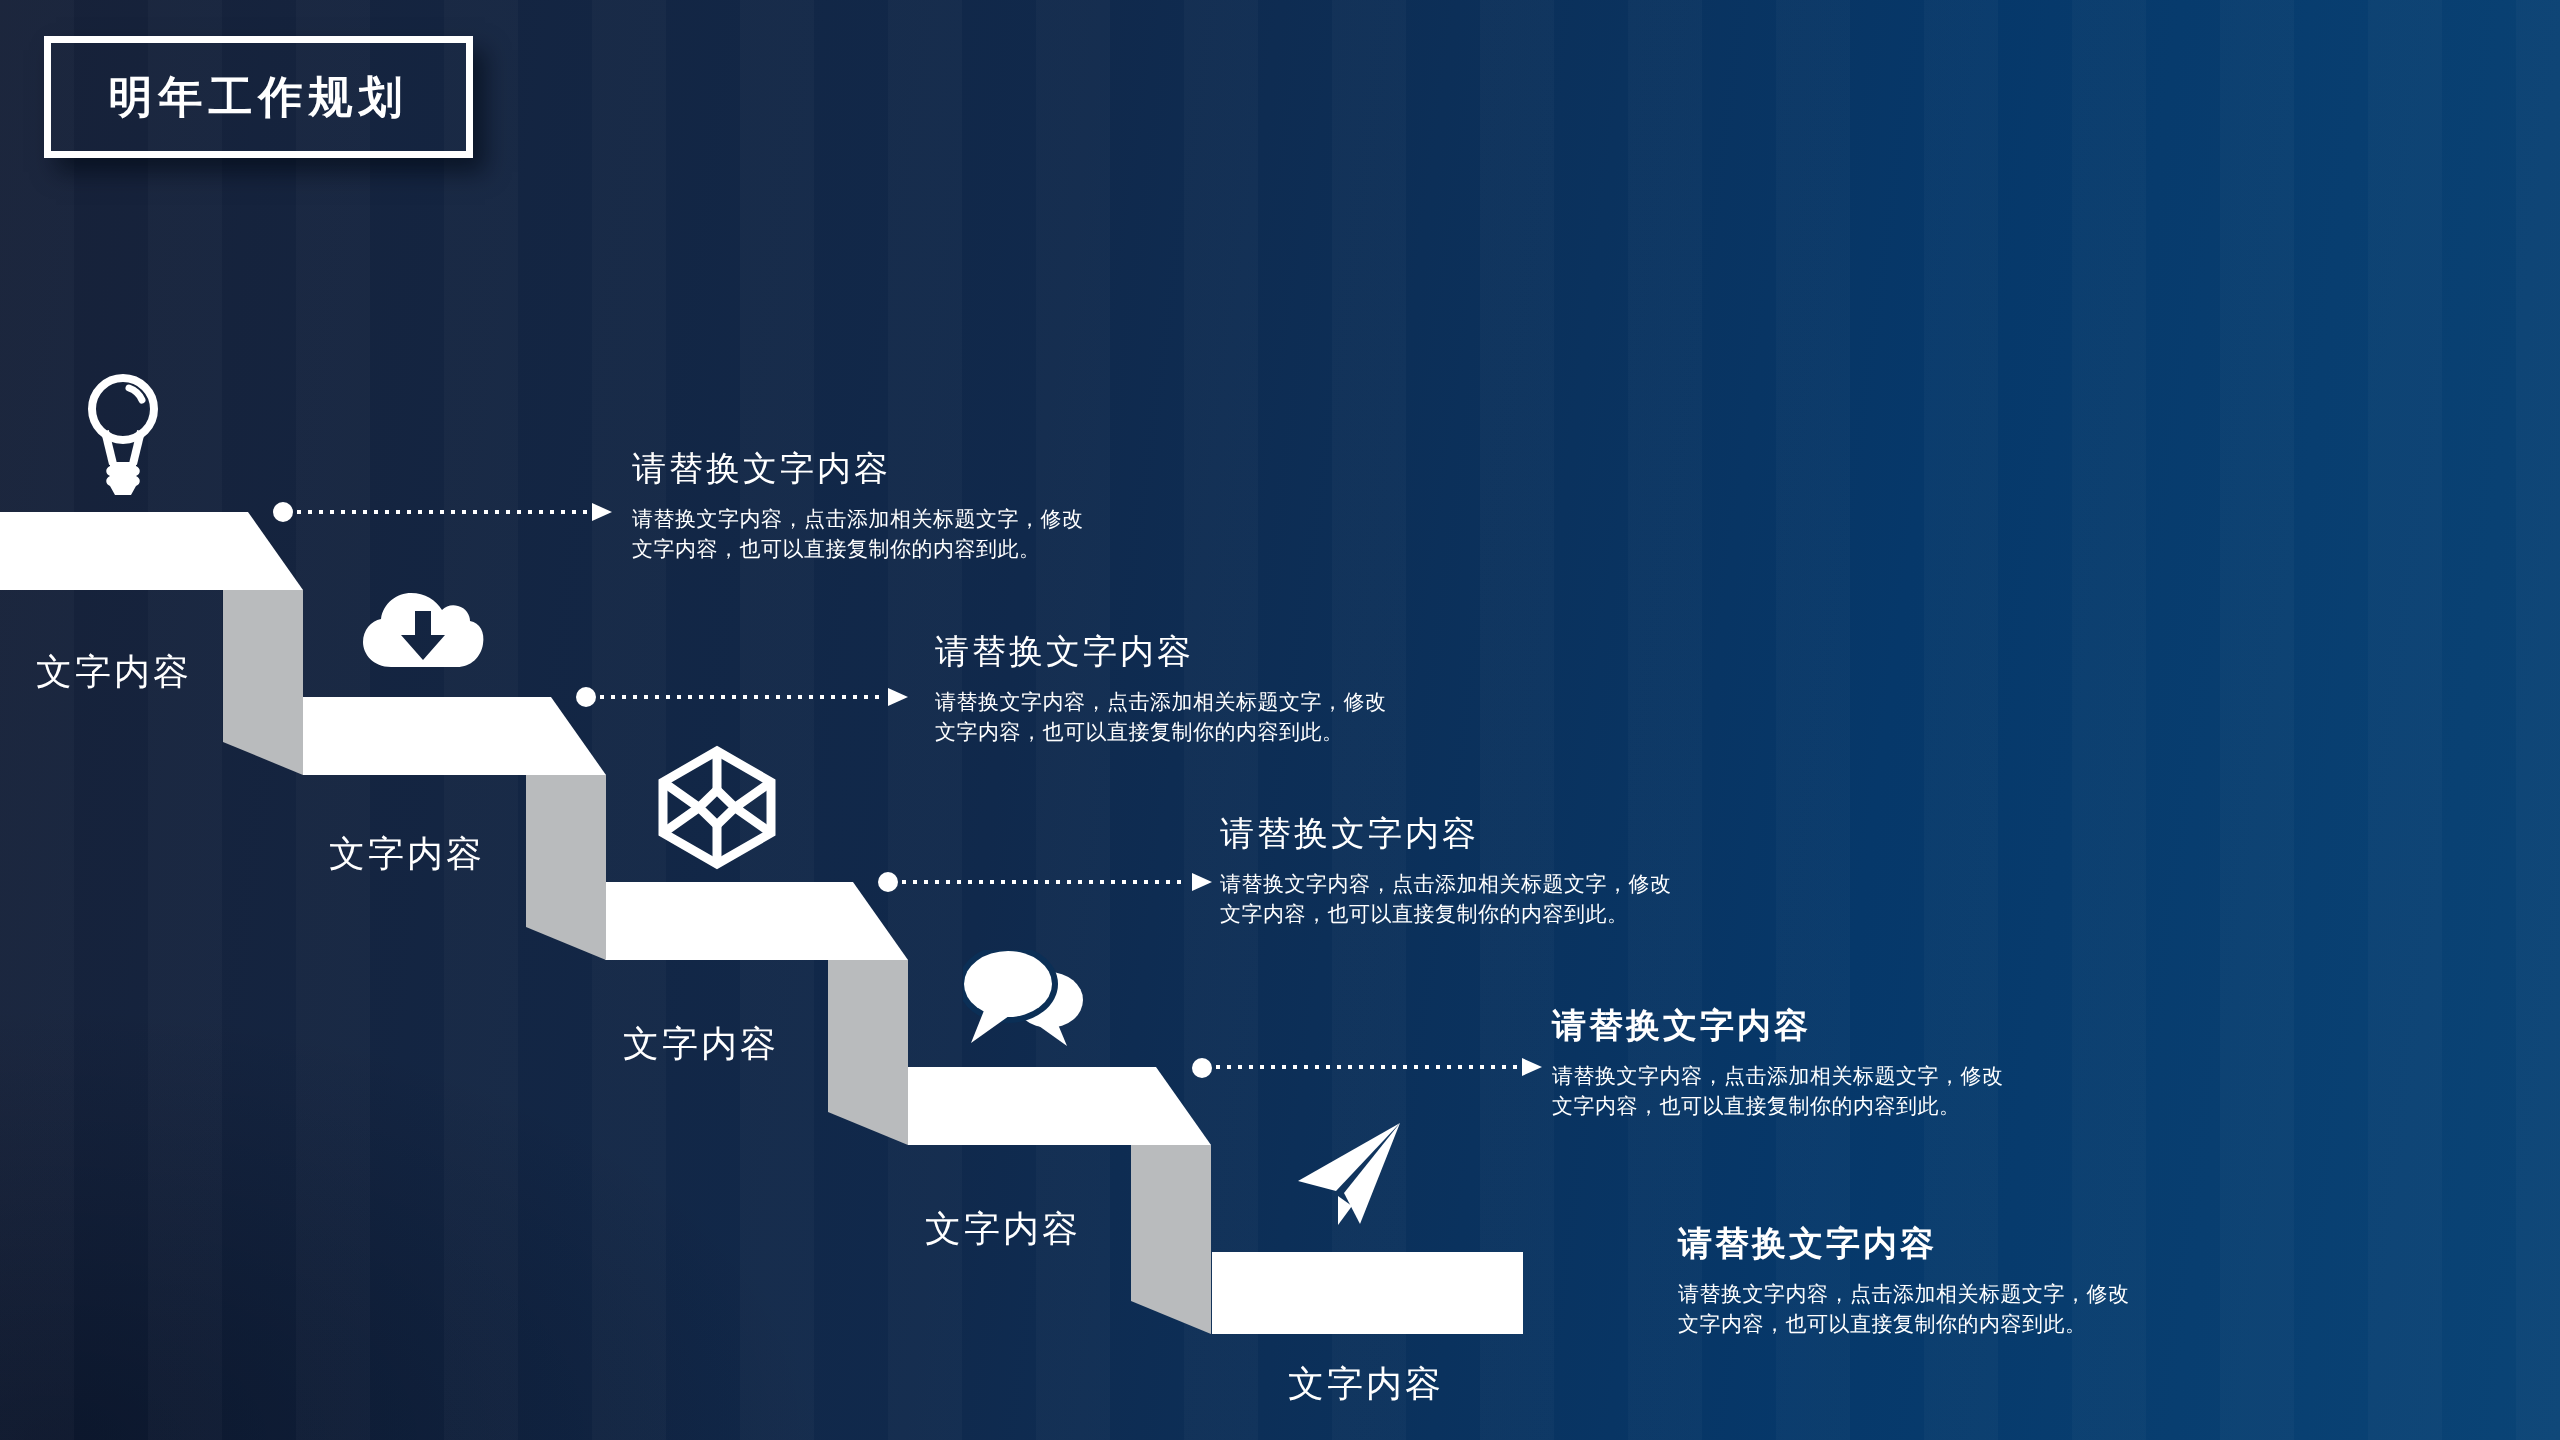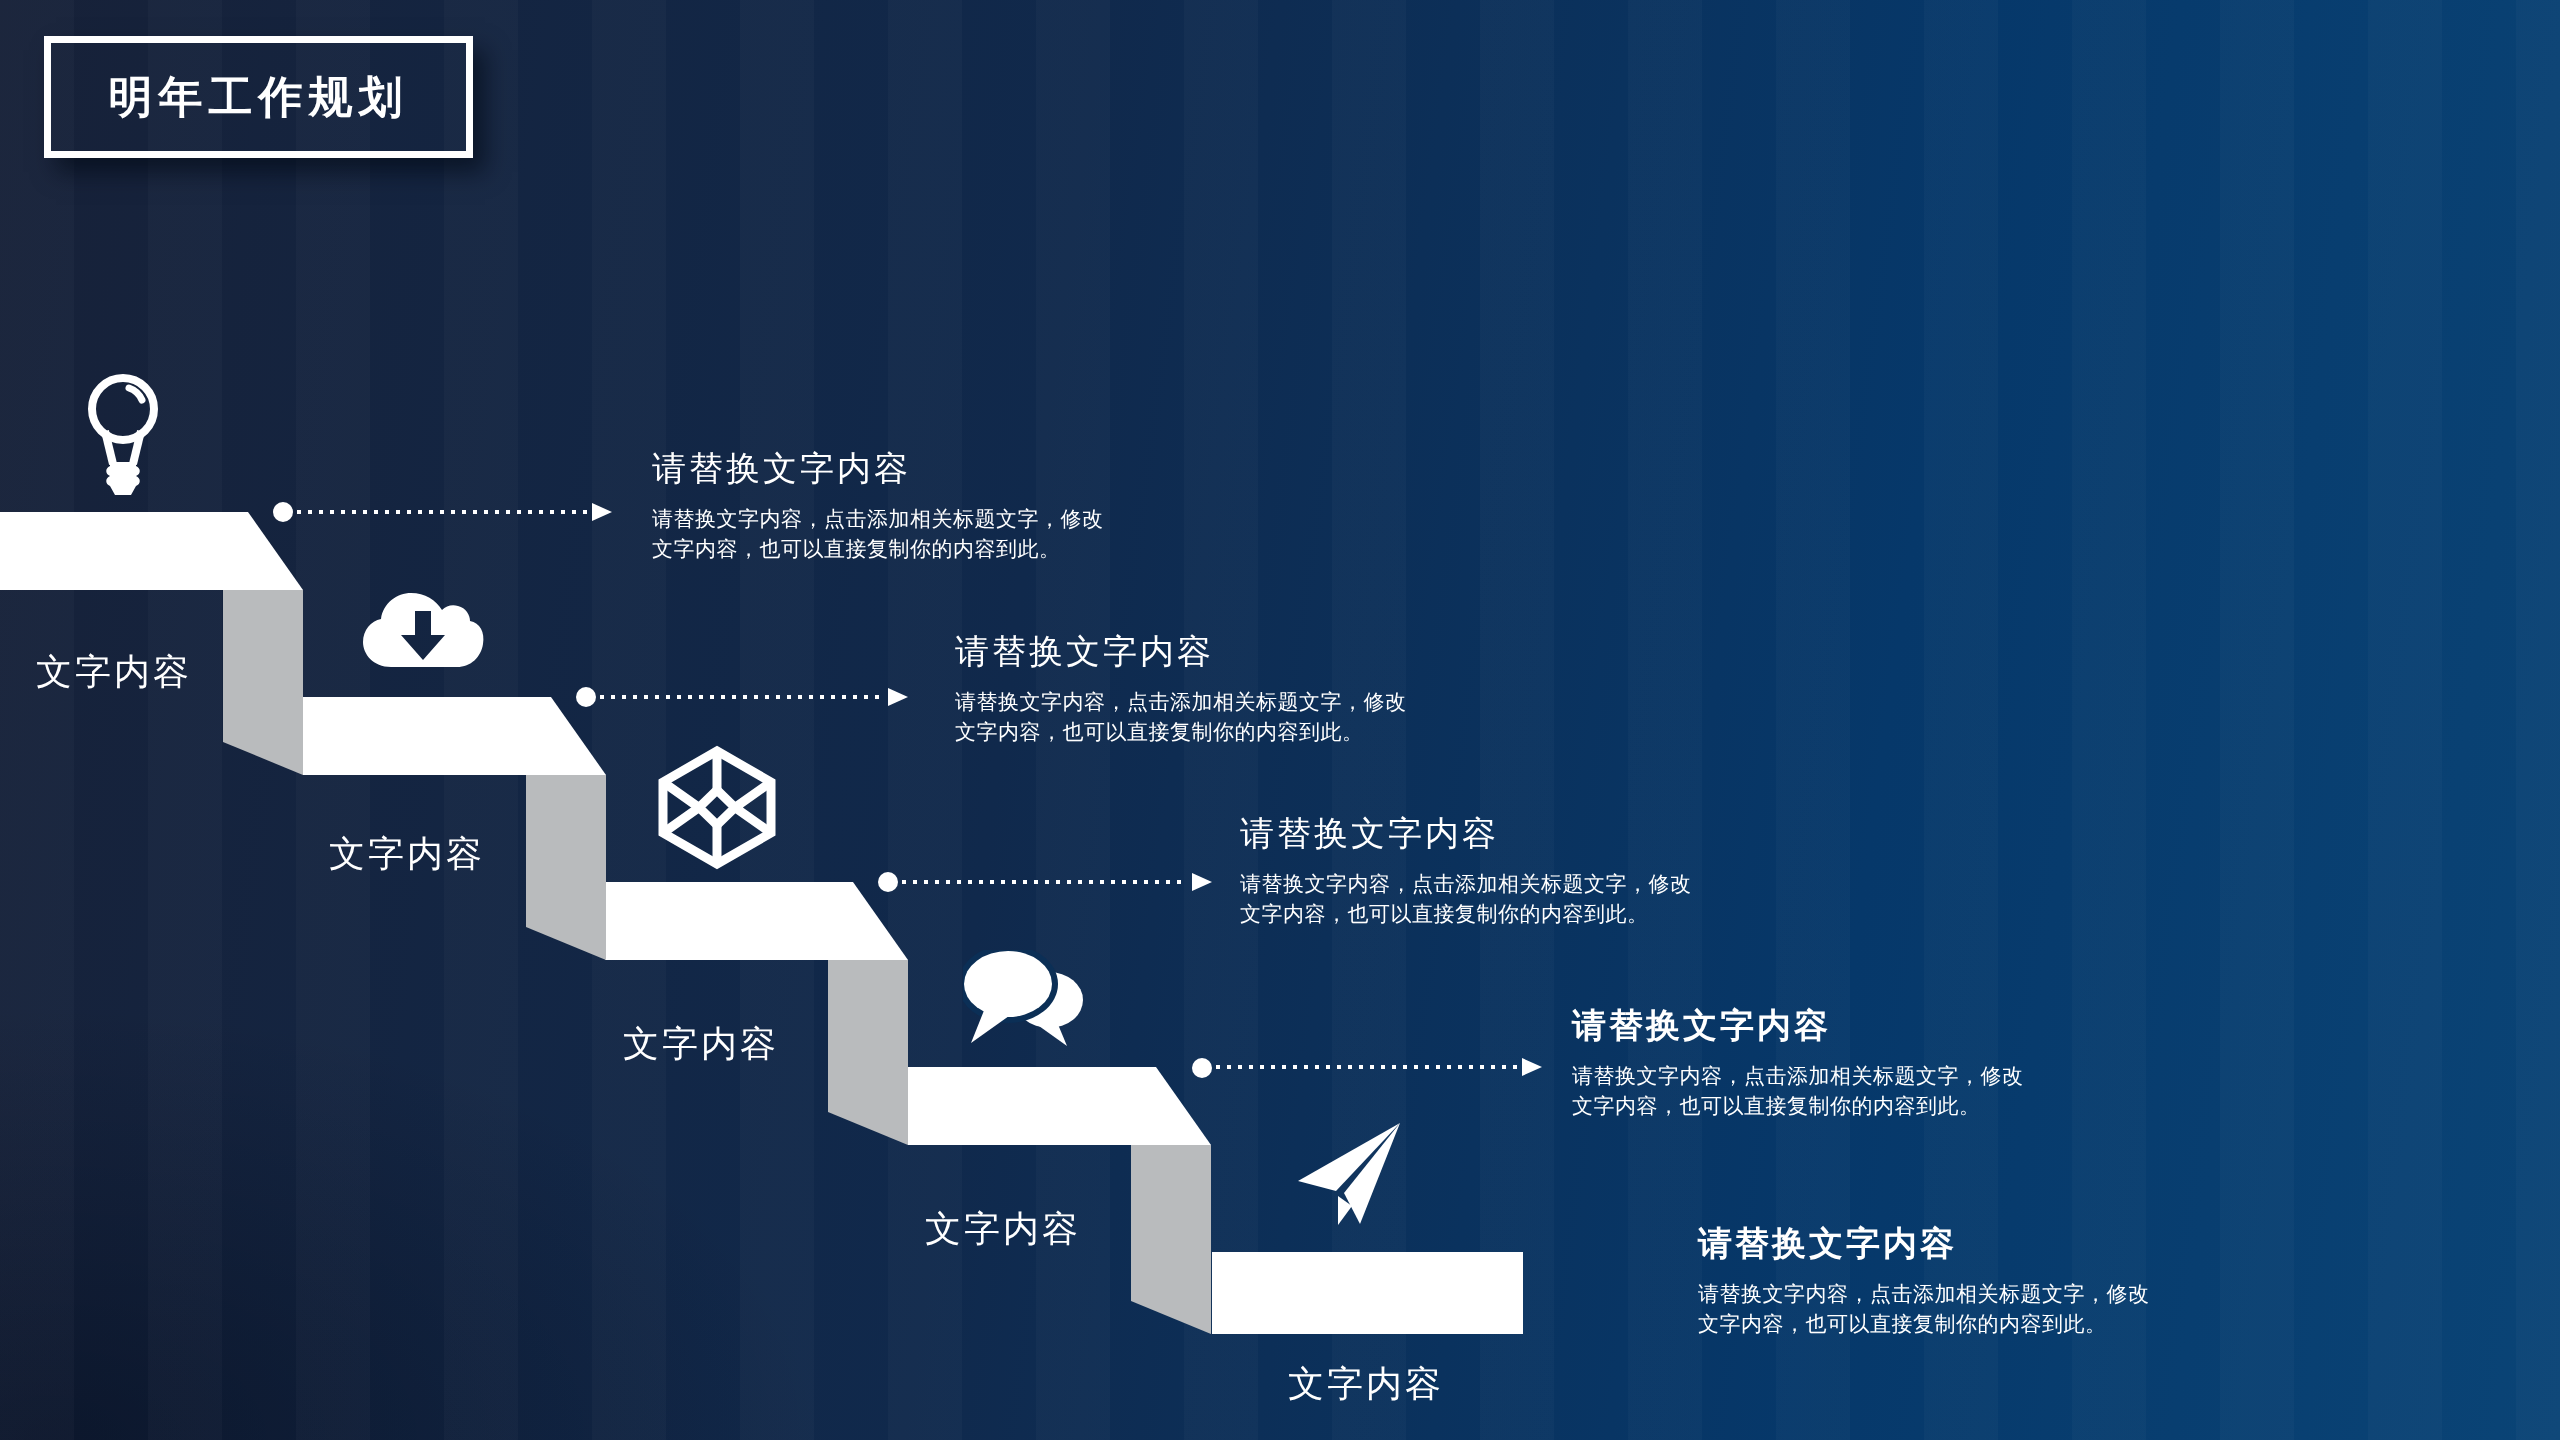--- a/index.html
+++ b/index.html
@@ -50,21 +50,21 @@
   .a0{left:297px;top:510px;width:290px;}
   .a1{left:600px;top:695px;width:286px;}
   .a2{left:902px;top:880px;width:286px;}
   .a3{left:1216px;top:1065px;width:302px;}
   .ahead{position:absolute;width:0;height:0;
     border-top:9px solid transparent;border-bottom:9px solid transparent;
     border-left:20px solid #fff;}
   .h0{left:592px;top:503px;} .h1{left:888px;top:688px;}
   .h2{left:1192px;top:873px;} .h3{left:1522px;top:1058px;}
   
-  .tblock{position:absolute;color:#fff;margin-left:20px;}
+  .tblock{position:absolute;color:#fff;}
   .tb0{left:632px;top:448px;} .tb1{left:935px;top:631px;}
   .tb2{left:1220px;top:813px;} .tb3{left:1552px;top:1005px;}
   .tb4{left:1678px;top:1223px;}
   .tblock .head{font-size:34px;letter-spacing:3px;white-space:nowrap;line-height:40px;}
   .tb3 .head,.tb4 .head{font-weight:bold;}
   .tblock .body{margin-top:16px;font-size:21px;line-height:30px;letter-spacing:0.5px;white-space:nowrap;}
   
   .icon{position:absolute;}
   .i-bulb{left:83px;top:367px;}
   .i-cloud{left:359px;top:587px;}

